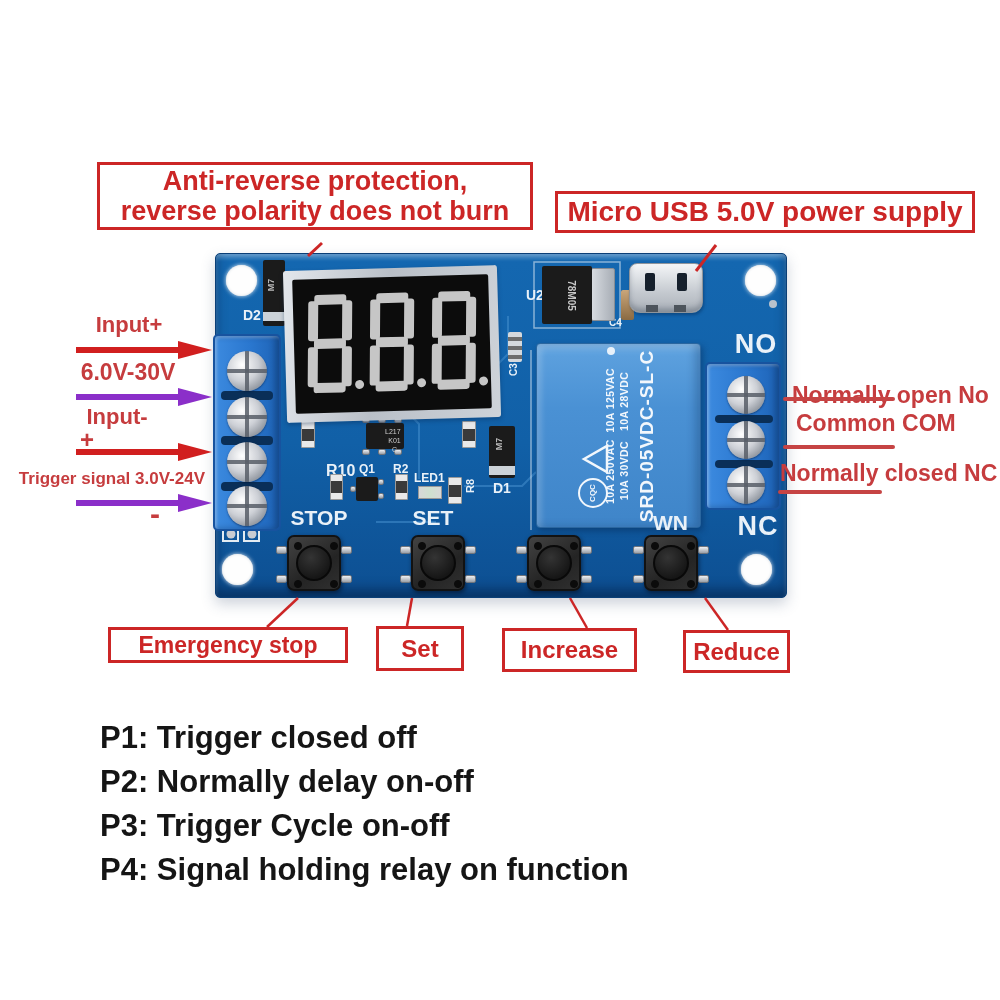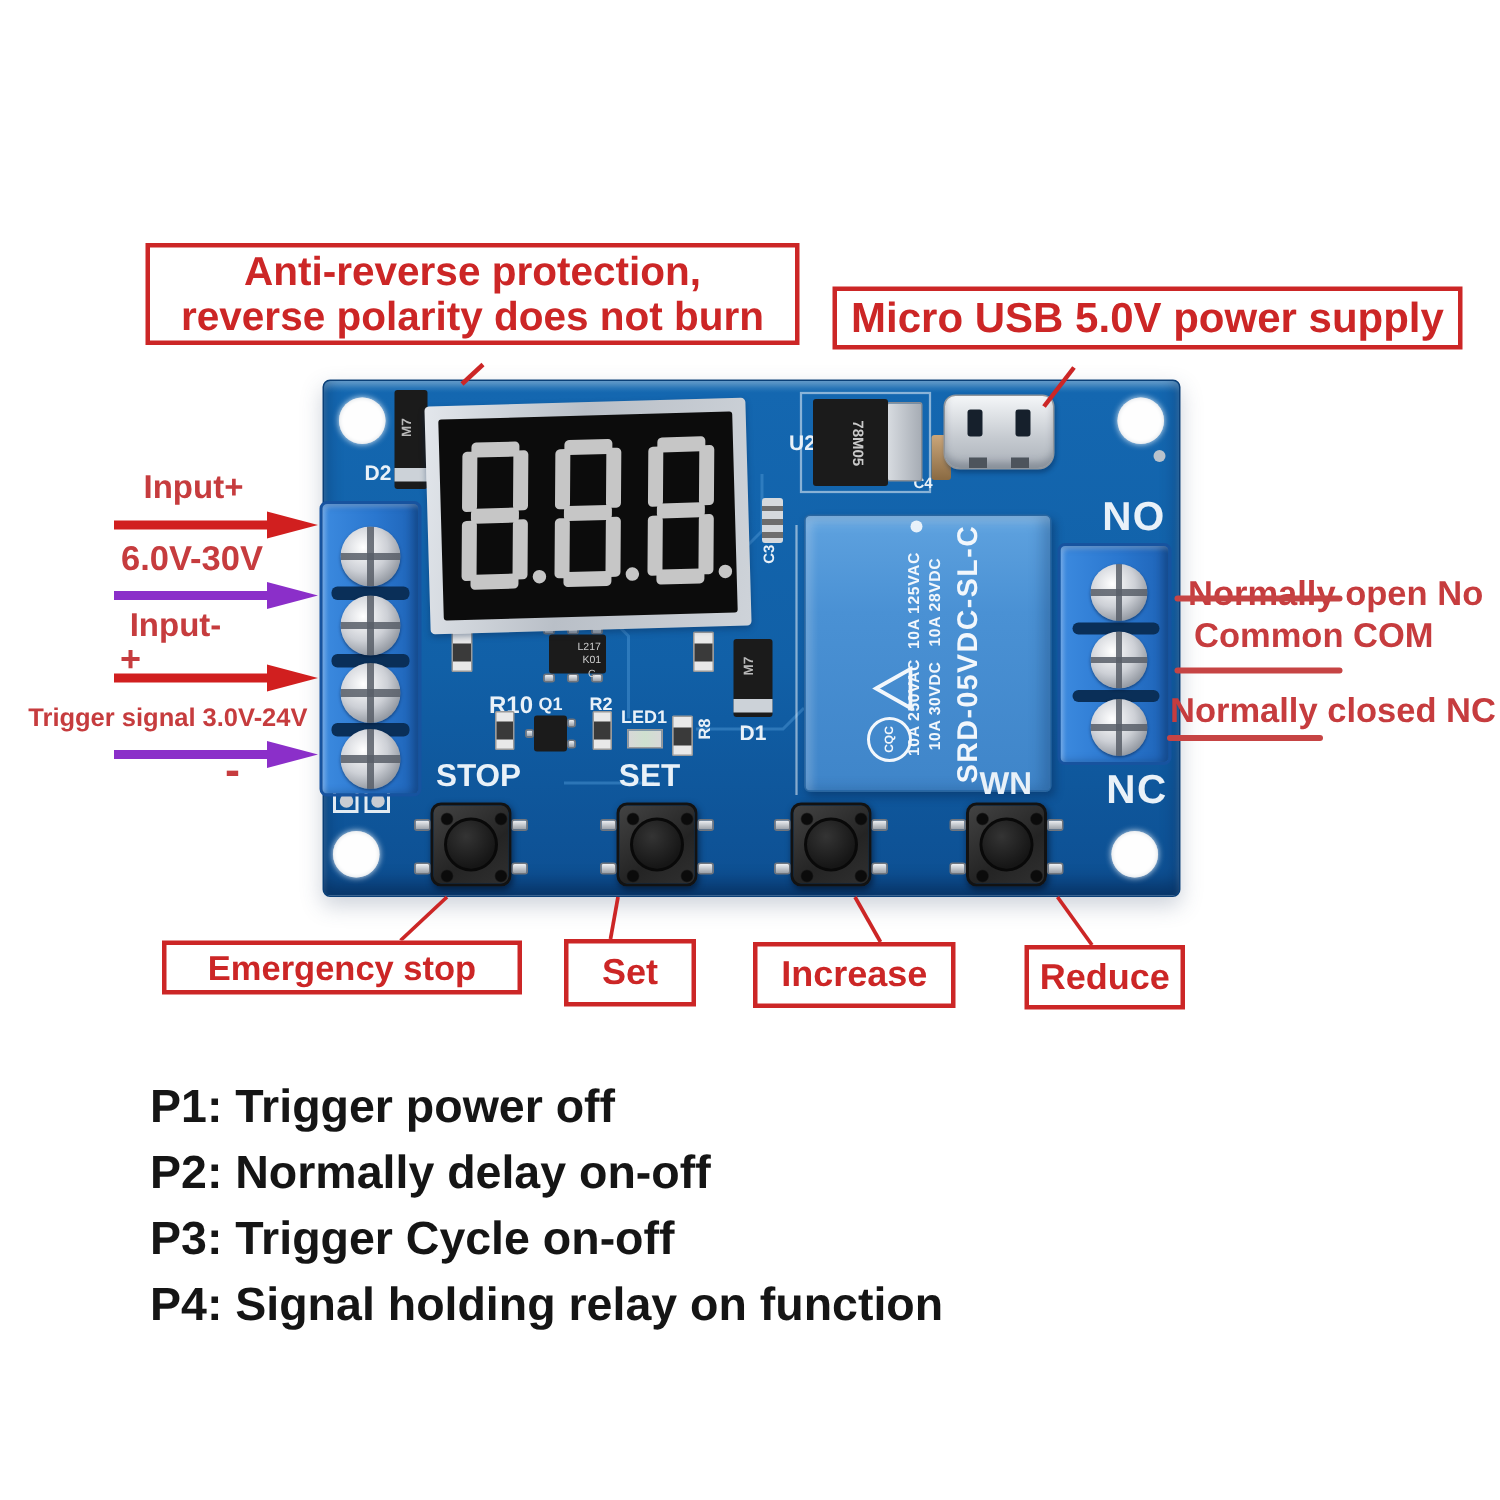--- a/index.html
+++ b/index.html
@@ -342,21 +342,21 @@
   <div class="side-label" style="left:150px;top:497px;font-size:30px;font-weight:700;">-</div>
 
   <div class="side-label" style="left:792px;top:370px;font-size:23px;margin-top:12px;">Normally open No</div>
   <div class="ul" style="left:783px;top:397px;width:112px;"></div>
   <div class="side-label" style="left:796px;top:410px;font-size:23px;">Common COM</div>
   <div class="ul" style="left:783px;top:445px;width:112px;"></div>
   <div class="side-label" style="left:780px;top:460px;font-size:23px;">Normally closed NC</div>
   <div class="ul" style="left:778px;top:490px;width:104px;"></div>
 
   <div class="modes">
-    <div>P1: Trigger power off</div>
+    <div>P1: Trigger closed off</div>
     <div>P2: Normally delay on-off</div>
     <div>P3: Trigger Cycle on-off</div>
     <div>P4: Signal holding relay on function</div>
   </div>
 
   <svg class="overlay" width="1000" height="1000">
 
     <g stroke="#cc2626" stroke-width="3" fill="none">
       <path d="M322,243 L308,256"></path>
       <path d="M716,245 L696,271"></path>

